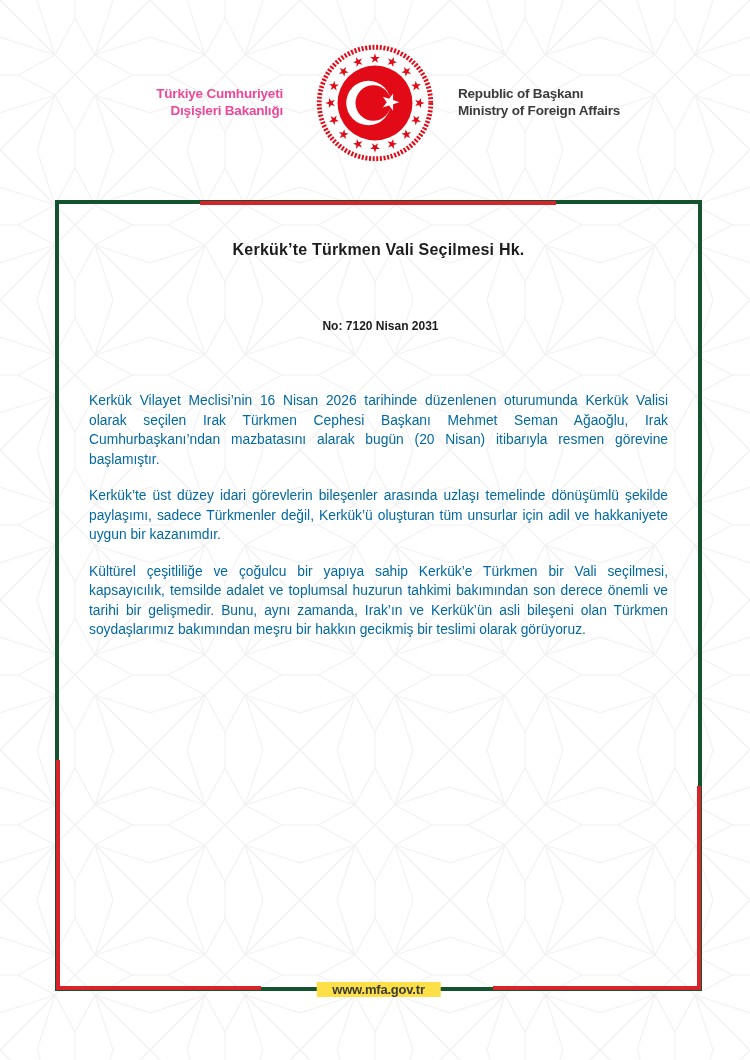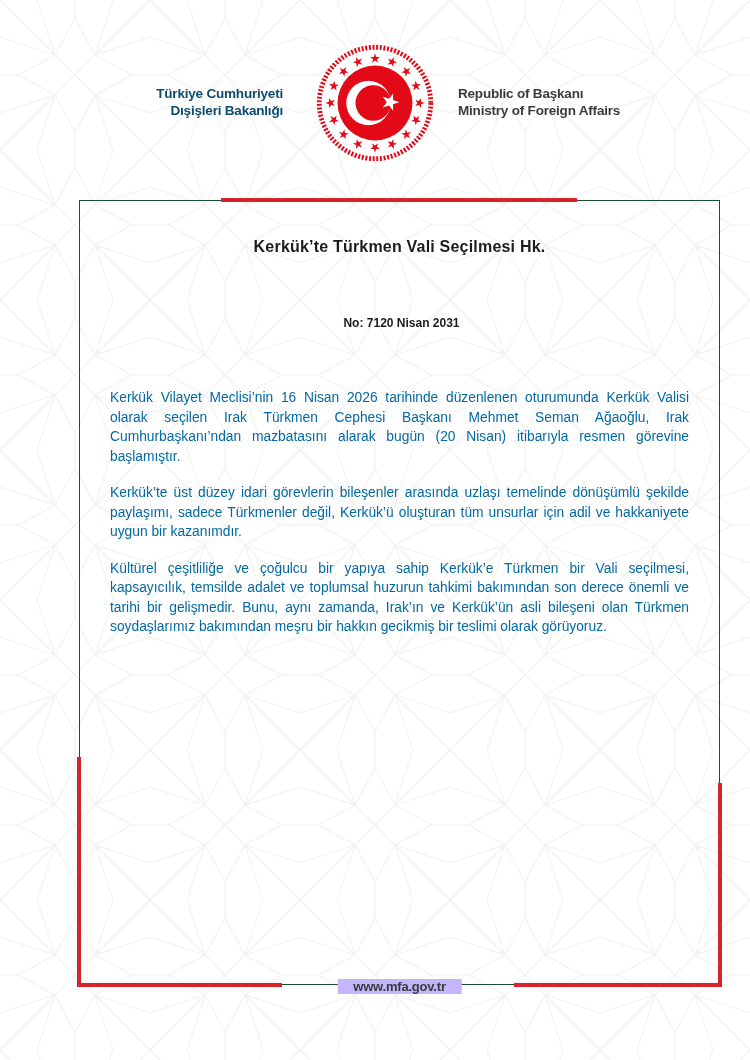--- a/index.html
+++ b/index.html
@@ -7,34 +7,34 @@
     width:750px; height:1060px; position:relative; overflow:hidden;
     background:#ffffff;
     font-family:"Liberation Sans", sans-serif;
   }
   .bg-pattern { position:absolute; inset:0; z-index:0; }
   .layer { position:absolute; z-index:1; }
 
   
   .hdr-left {
     left:0; width:283px; top:85px; text-align:right;
-    font-size:13.5px; font-weight:bold; color:#0c4a6e;
+    font-size:13.5px; font-weight:bold; color:#ec4899;
     line-height:17px; letter-spacing:-0.2px;
   }
   .hdr-right {
     left:458px; top:85px; text-align:left;
     font-size:13.5px; font-weight:bold; color:#3b3b3b;
     line-height:17px; letter-spacing:-0.2px;
   }
   .emblem { left:314px; top:42px; width:122px; height:122px; }
 
   
   .frame {
     left:55px; top:200px; width:639px; height:783px;
-    border:1px solid #14532d; box-sizing:content-box;margin-left:24px;
+    border:4px solid #14532d; box-sizing:content-box;
   }
   .accent { position:absolute; background:#d8232a; }
   .red-top    { top:-3px;  left:141px;  width:356px; height:4px; }
   .red-left   { left:-3px; top:556px;   bottom:-3px; width:4px; }
   .red-right  { right:-3px;top:582px;   bottom:-3px; width:4px; }
   .red-bl     { left:-3px; bottom:-3px; width:205px; height:4px; }
   .red-br     { right:-3px;bottom:-3px; width:208px; height:4px; }
 
   .doc-title {
     margin:37px 10px 0 10px; text-align:center;
@@ -47,21 +47,21 @@
   }
   .doc-body {
     margin:58px 30px 0 30px;
     font-size:13.8px; line-height:19.5px; color:#0369a1;
     text-align:justify;
   }
   .doc-body p { margin:0 0 17px 0; }
 
   .site-footer {
     position:absolute; left:50%; bottom:-10px; transform:translateX(-50%);
-    background:#c4b5fd; padding:0 16px; white-space:nowrap;
+    background:#fde047; padding:0 16px; white-space:nowrap;
     font-size:13px; font-weight:bold; color:#3a3a3a; letter-spacing:-0.2px;
   }
 </style>
 </head>
 <body>
 
 <div class="bg-pattern">
   <svg width="750" height="1060" xmlns="http://www.w3.org/2000/svg">
     <defs>
       <pattern id="geo" width="150" height="150" patternUnits="userSpaceOnUse">

